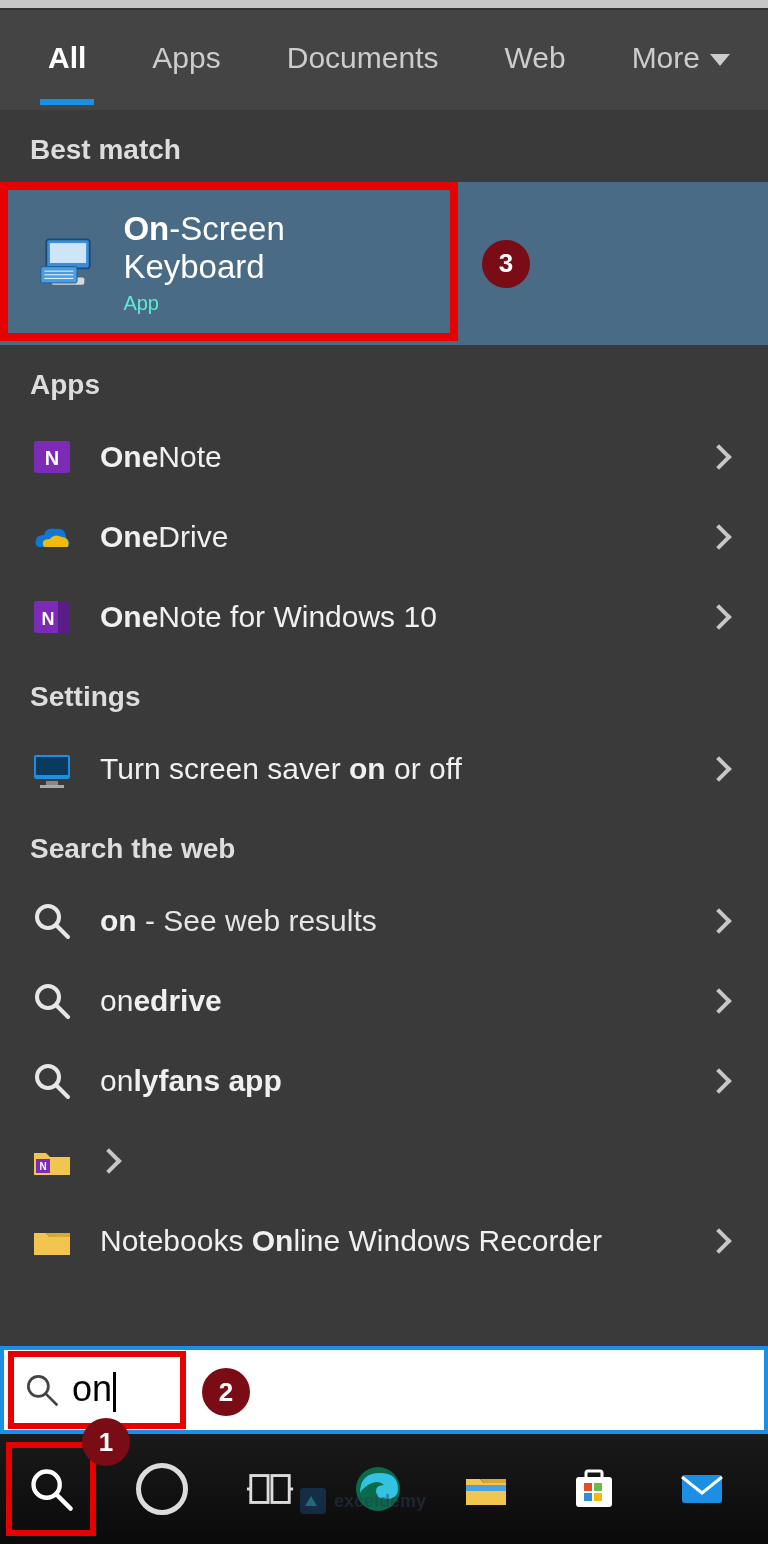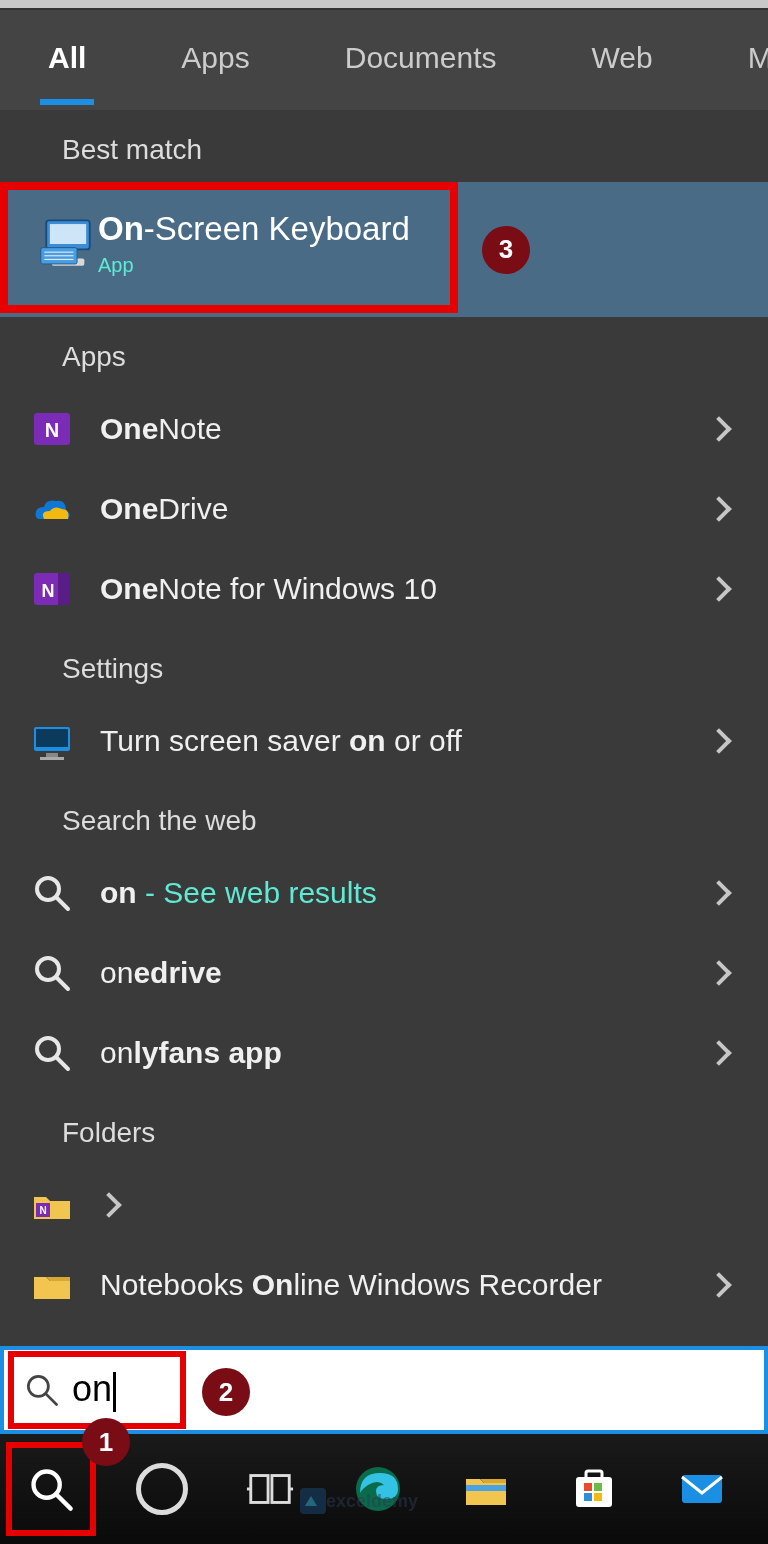--- a/index.html
+++ b/index.html
@@ -20,21 +20,21 @@
     flex-direction: column;
   }
   .top-edge {
     height: 10px;
     background: #c8c8c8;
     border-bottom: 2px solid #333;
   }
   .tabs {
     display: flex;
     align-items: center;
-    gap: 79px;
+    gap: 50px;
     padding: 20px 30px 10px 40px;
     background: #444;
     height: 100px;
   }
   .tab {
     color: #ccc;
     font-size: 30px;
     font-weight: 400;
     padding: 14px 8px 28px 8px;
     cursor: pointer;
@@ -57,29 +57,29 @@
     width: 0; height: 0;
     border-left: 10px solid transparent;
     border-right: 10px solid transparent;
     border-top: 12px solid #ccc;
     display:inline-block;
     margin-top:4px;
   }
   .section-header {
     color: #ddd;
     font-size: 28px;
-    font-weight: 400;
+    font-weight: 700;
     padding: 24px 30px 16px 30px;
-    margin-left: 32px;
   }
   .best-match {
     background: #4a6b86;
-    padding: 20px 18px 28px 30px;
+    padding: 20px 18px 18px 30px;
     display: flex;
     align-items: center;
+    gap: 26px;
     position: relative;
     border: 8px solid #e60000;
     margin: 0 0 4px 0;
     width: 458px;
   }
   .best-match-wrap {
     background: #4a6b86;
     display:flex;
     align-items: center;
   }
@@ -103,21 +103,21 @@
     padding: 18px 30px;
     gap: 26px;
     color:#eee;
     cursor:pointer;
   }
   .result-row .icon-slot {
     width:44px;height:44px;display:flex;align-items:center;justify-content:center;
   }
   .row-text { flex:1; font-size:30px; color:#f0f0f0; font-weight:400;}
   .row-text b { font-weight:700; }
-  .row-text .muted { color:#5eead4; font-weight:400;}
+  .row-text .muted { color:#e5e5e5; font-weight:400;}
   .chevron {
     width:18px;height:18px;
     border-right:4px solid #c7c7c7;
     border-bottom:4px solid #c7c7c7;
     transform: rotate(-45deg);
     margin-right:10px;
   }
   
   .search-field {
     position:absolute;
@@ -157,21 +157,21 @@
     display:flex;align-items:center;justify-content:center;
     position:relative;
   }
   .task-search-outline { border:6px solid #e60000; width:90px;height:94px;}
   .cortana-ring {
     width:52px;height:52px;border:5px solid #dcdcdc;border-radius:50%;
   }
   .watermark {
     position:absolute;
     left:300px; bottom:30px;
-    display:flex;align-items:center;
+    display:flex;align-items:center;gap:8px;
     color:#2b3a52;font-size:18px;font-weight:700;
     opacity:0.5;
   }
 </style>
 </head>
 <body>
 
 <div class="search-panel">
 
   <div class="top-edge"></div>
@@ -290,21 +290,20 @@
     <div class="icon-slot">
       <svg viewBox="0 0 44 44">
           <circle cx="18" cy="18" r="11" fill="none" stroke="#e7e7e7" stroke-width="4"></circle>
           <line x1="26" y1="26" x2="38" y2="38" stroke="#e7e7e7" stroke-width="4" stroke-linecap="round"></line>
         </svg>
     </div>
     <div class="row-text"><span>on</span><b>lyfans app</b></div>
     <div class="chevron"></div>
   </div>
 
-  <div class="section-header">Folders</div>
 
   <div class="result-row">
     <div class="icon-slot">
       <svg viewBox="0 0 44 44">
           <path d="M4 14 L4 36 L40 36 L40 18 L20 18 L16 14 Z" fill="#f2c450"></path>
           <rect x="6" y="20" width="14" height="14" fill="#7b2bb5"></rect>
           <text x="13" y="31" text-anchor="middle" fill="#fff" font-size="10" font-weight="700">N</text>
         </svg>
     </div>
     <div class="chevron"></div>

